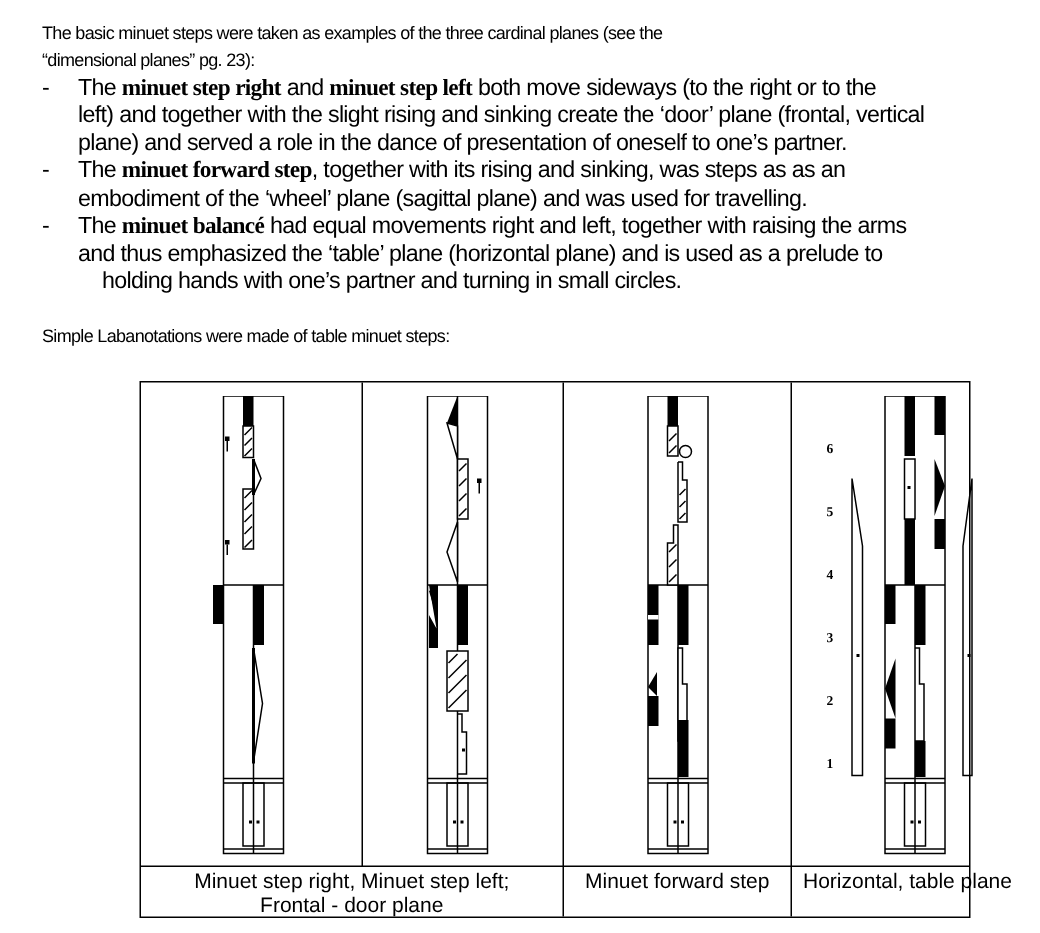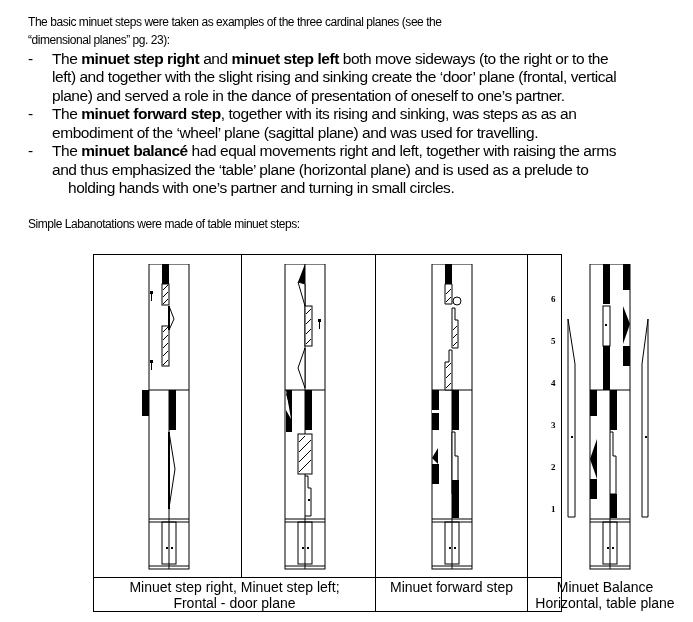--- a/index.html
+++ b/index.html
@@ -1,22 +1,22 @@
 <!DOCTYPE html>
 <html><head>
 <meta charset="utf-8">
 <style>
   html, body { margin:0; padding:0; background:#fff; }
   body { width:693px; height:622px; position:relative; overflow:hidden;
          font-family:"Liberation Sans", sans-serif; color:#000; }
   .para { position:absolute; left:28px; font-size:12px; line-height:18.5px; letter-spacing:-0.45px; white-space:nowrap; }
   .bullet { position:absolute; left:28px; font-size:15.5px; line-height:18.5px; }
   .btext { position:absolute; left:52px; font-size:15.5px; line-height:18.5px; letter-spacing:-0.45px; white-space:nowrap; }
-  b { font-weight:bold; }
-  .tbl { position:absolute; left:93px; top:254px; width:469px; height:358px; border:1px solid #000; box-sizing:border-box; }
+  b { font-weight:bold;font-family:Liberation Serif, serif; }
+  .tbl { position:absolute; left:93px; top:254px; width:554px; height:358px; border:1px solid #000; box-sizing:border-box; }
   .vline { position:absolute; top:0; width:1px; background:#000; }
   .hline { position:absolute; left:0; height:1px; background:#000; width:100%; }
   .cap { position:absolute; text-align:center; font-size:14px; line-height:16px; white-space:nowrap; }
   svg { position:absolute; }
 </style>
 </head>
 <body>
 
 <div class="para" style="top:13px;">The basic minuet steps were taken as examples of the three cardinal planes (see the</div>
 <div class="para" style="top:31px;">“dimensional planes” pg. 23):</div>
@@ -44,21 +44,20 @@
   <div class="hline" style="top:322px;"></div>
 
   <div class="cap" style="left:0;width:281px;top:324px;">
     <div>Minuet step right, Minuet step left;</div>
       <div>Frontal - door plane</div>
   </div>
   <div class="cap" style="left:282px;width:151px;top:324px;">
     <div>Minuet forward step</div>
   </div>
   <div class="cap" style="left:434px;width:154px;top:324px;">
-    <div>Minuet Balance</div>
       <div>Horizontal, table plane</div>
   </div>
 </div>
 
 <svg style="left:140px;top:264px;" width="60" height="310" viewBox="0 0 60 310">
   <g fill="none" stroke="#000" stroke-width="1">
     <rect x="9" y="0" width="40" height="305"></rect>
     <line x1="9" y1="126" x2="49" y2="126"></line>
     <line x1="9" y1="255" x2="49" y2="255"></line>
       <line x1="9" y1="258" x2="49" y2="258"></line>

